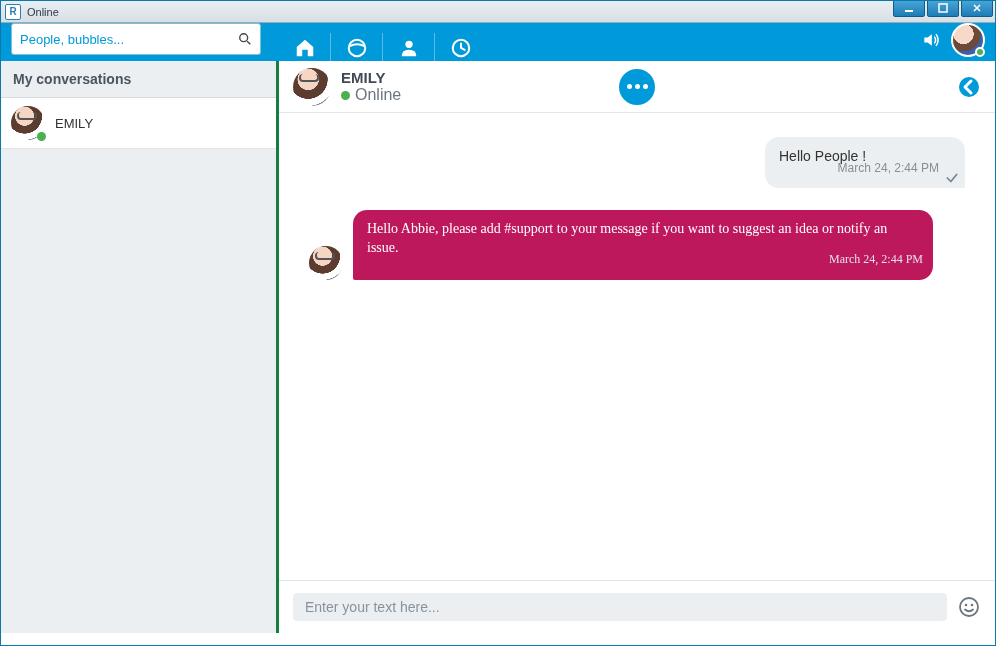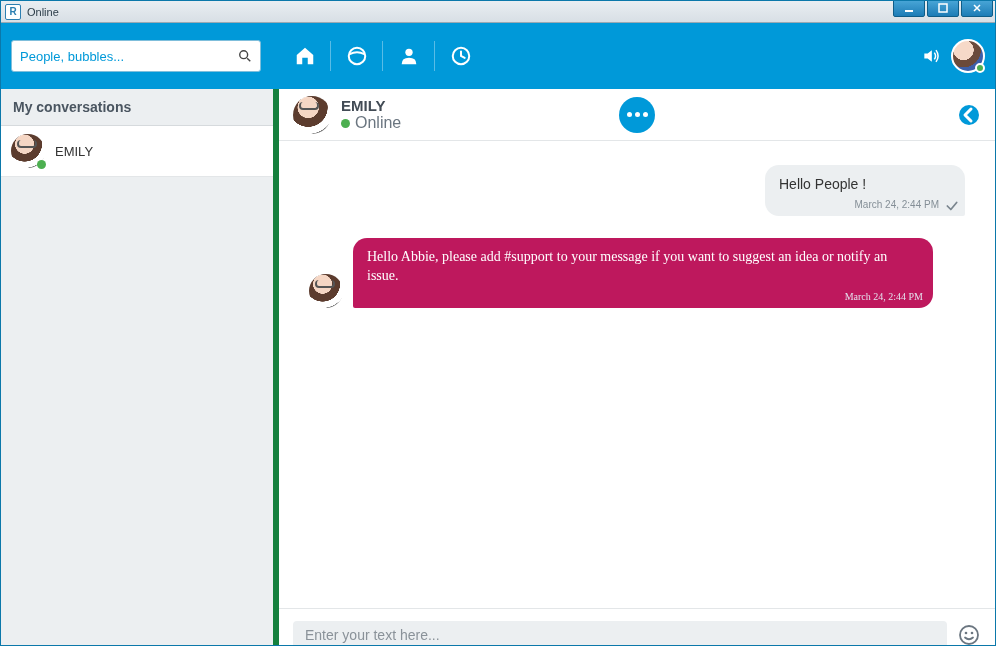--- a/index.html
+++ b/index.html
@@ -45,24 +45,24 @@
     background: linear-gradient(#4aa7d8, #1d7cb6);
     border: 1px solid #0f5d88;
     color: #fff;
     display: flex; align-items: center; justify-content: center;
     font-size: 11px;
     margin-left: 2px;
     border-radius: 0 0 2px 2px;
   }
   
   .toolbar {
-    height: 66px;
+    height: 38px;
     background: #0099d9;
     display: flex;
-    align-items: center;
+    align-items: flex-start;
     padding: 0 10px;
   }
   .search-box {
     width: 250px;
     height: 32px;
     background: #fff;
     border: 1px solid #7fbedb;
     border-radius: 3px;
     display: flex;
     align-items: center;
@@ -118,21 +118,21 @@
   }
   .presence.nob { border: none; width: 9px; height: 9px; }
   
   .main {
     display: flex;
     height: calc(100% - 22px - 50px);
   }
   .sidebar {
     width: 278px;
     background: #eceff1;
-    border-right: 6px solid #15803d;
+    border-right: 3px solid #15803d;
     display: flex;
     flex-direction: column;
   }
   .side-header {
     padding: 10px 12px;
     font-size: 14px;
     font-weight: 600;
     color: #4a5560;
     border-bottom: 1px solid #d6dadd;
   }
@@ -226,22 +226,22 @@
     min-width: 200px;
   }
   .bubble.in {
     background: #be185d;
     color: #fff;
     border-radius: 14px 14px 14px 2px;
     font-family: Liberation Serif, serif;
   }
   .timestamp {
     position: absolute;
-    right: 10px; bottom: 4px;
-    font-size: 10px;
+    right: 10px; bottom: 12px;
+    font-size: 12px;
     opacity: 0.9;
   }
   .bubble.out .timestamp { color: #7a858e; right: 26px; }
   .bubble.in .timestamp { color: #e8f5fc; }
   .check {
     position: absolute;
     right: 6px; bottom: 3px;
     color: #7a858e;
   }
   .composer {

